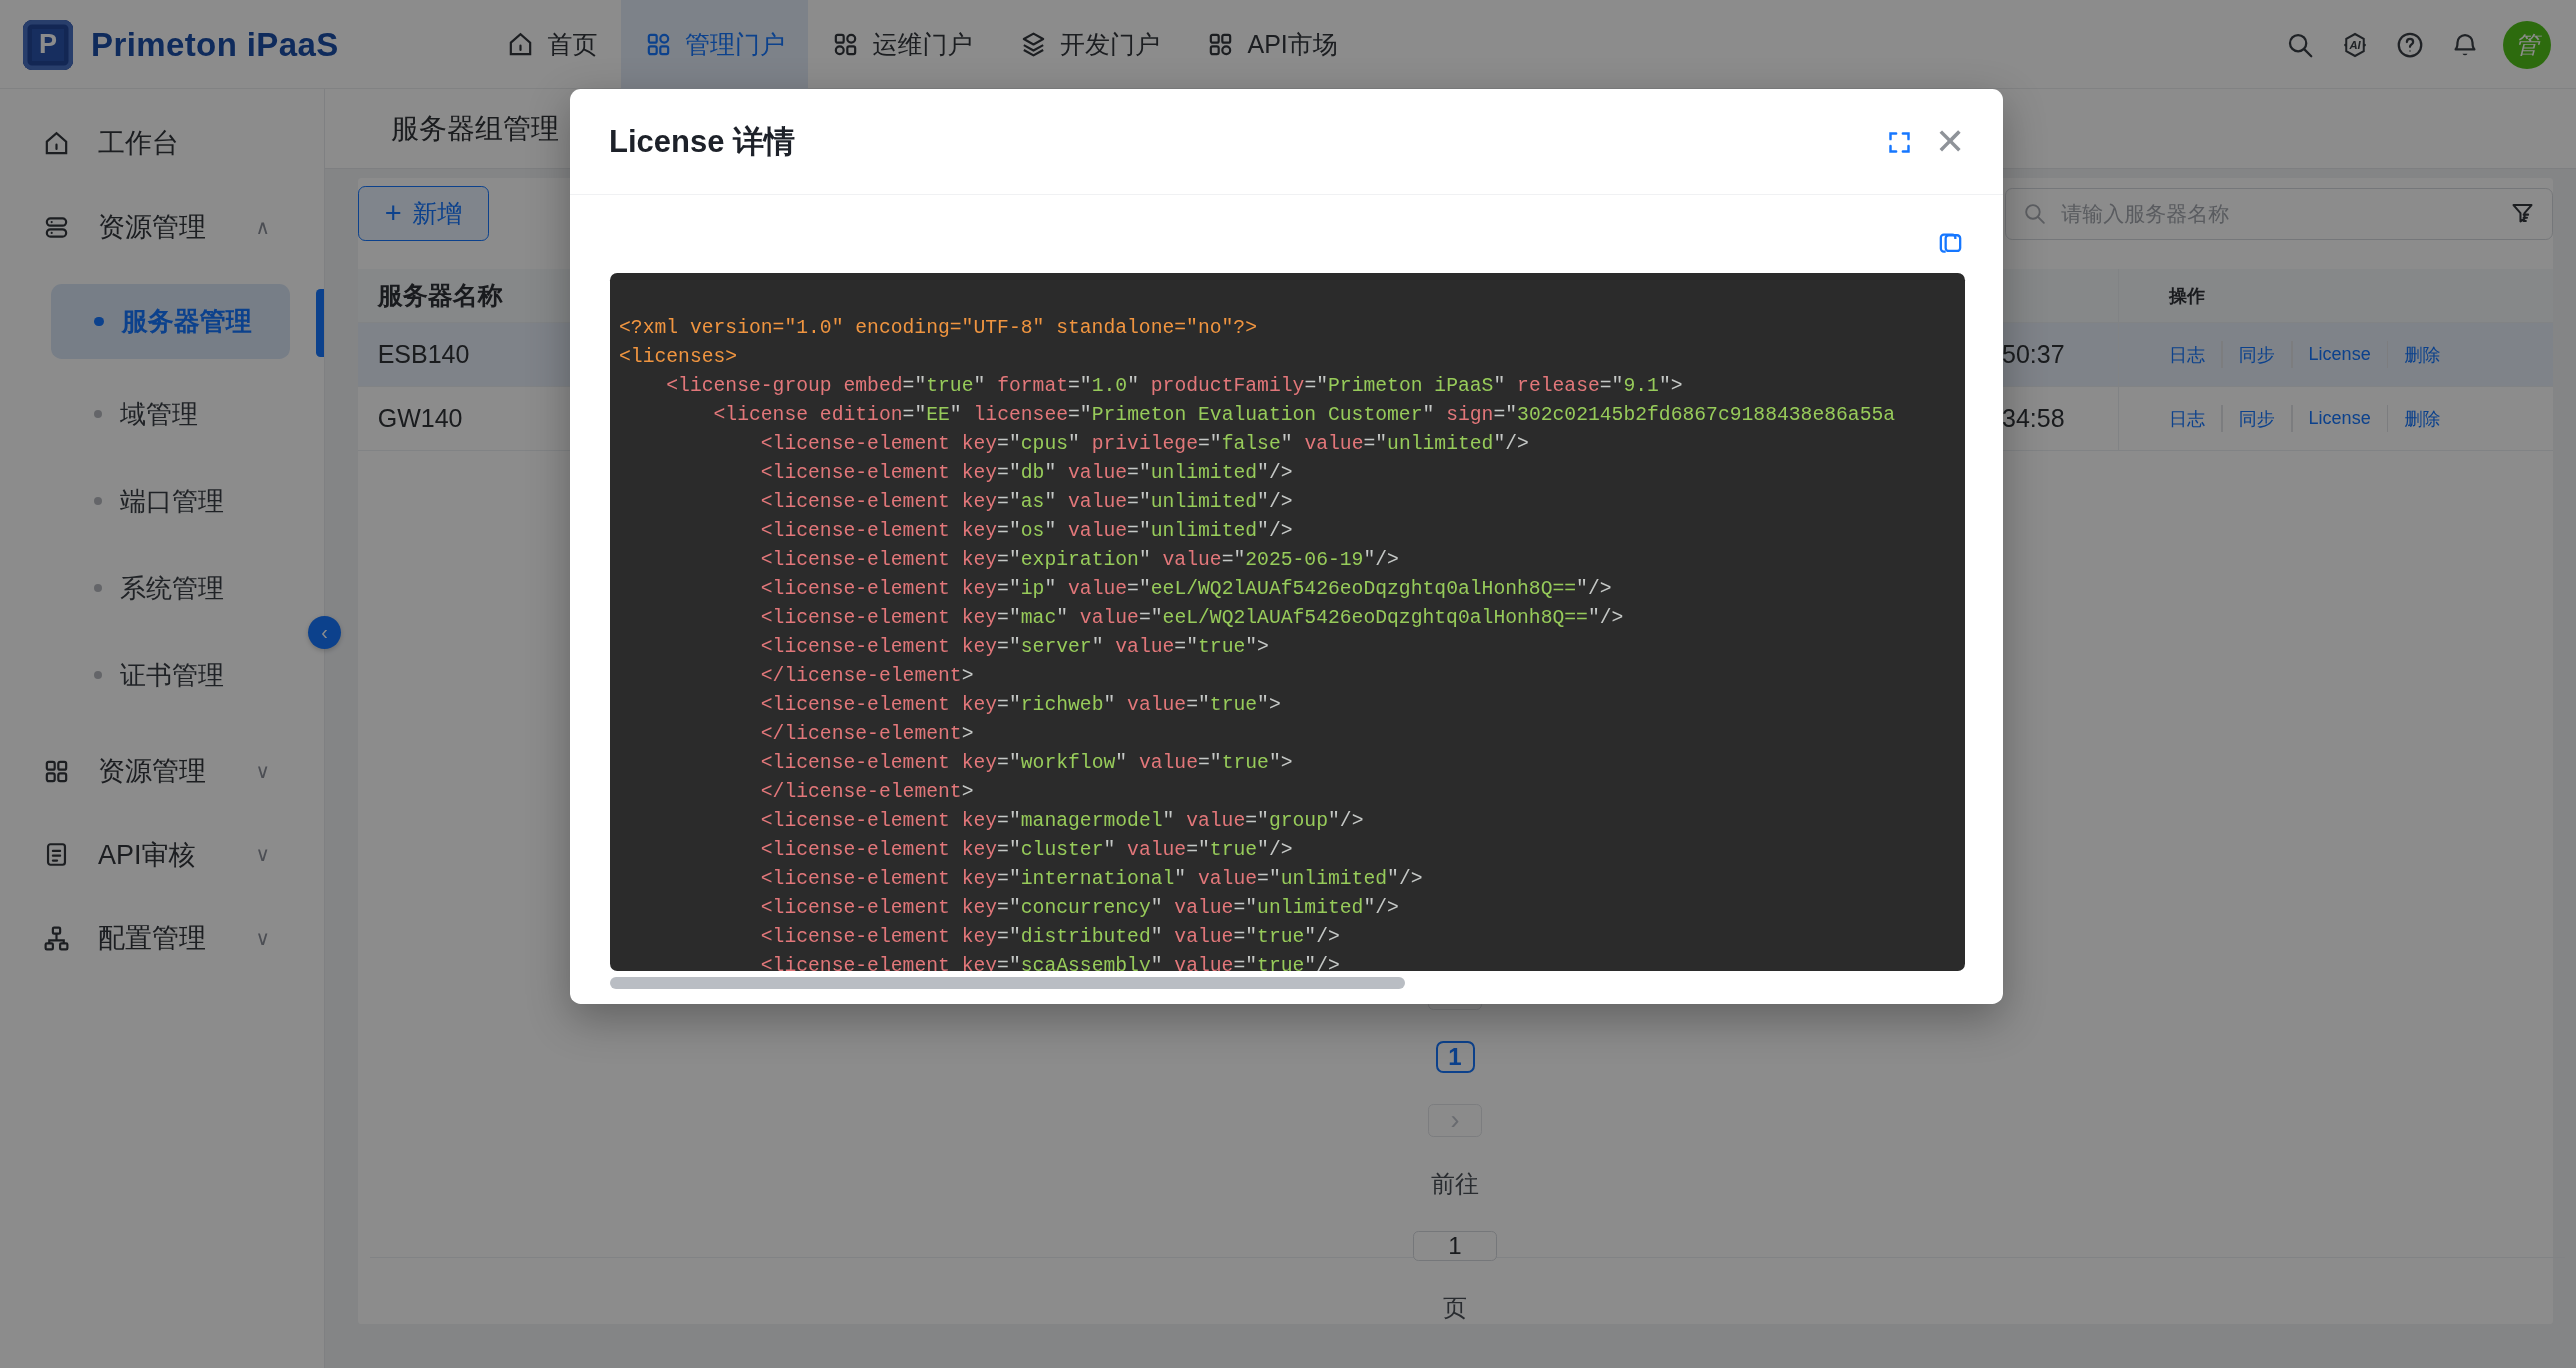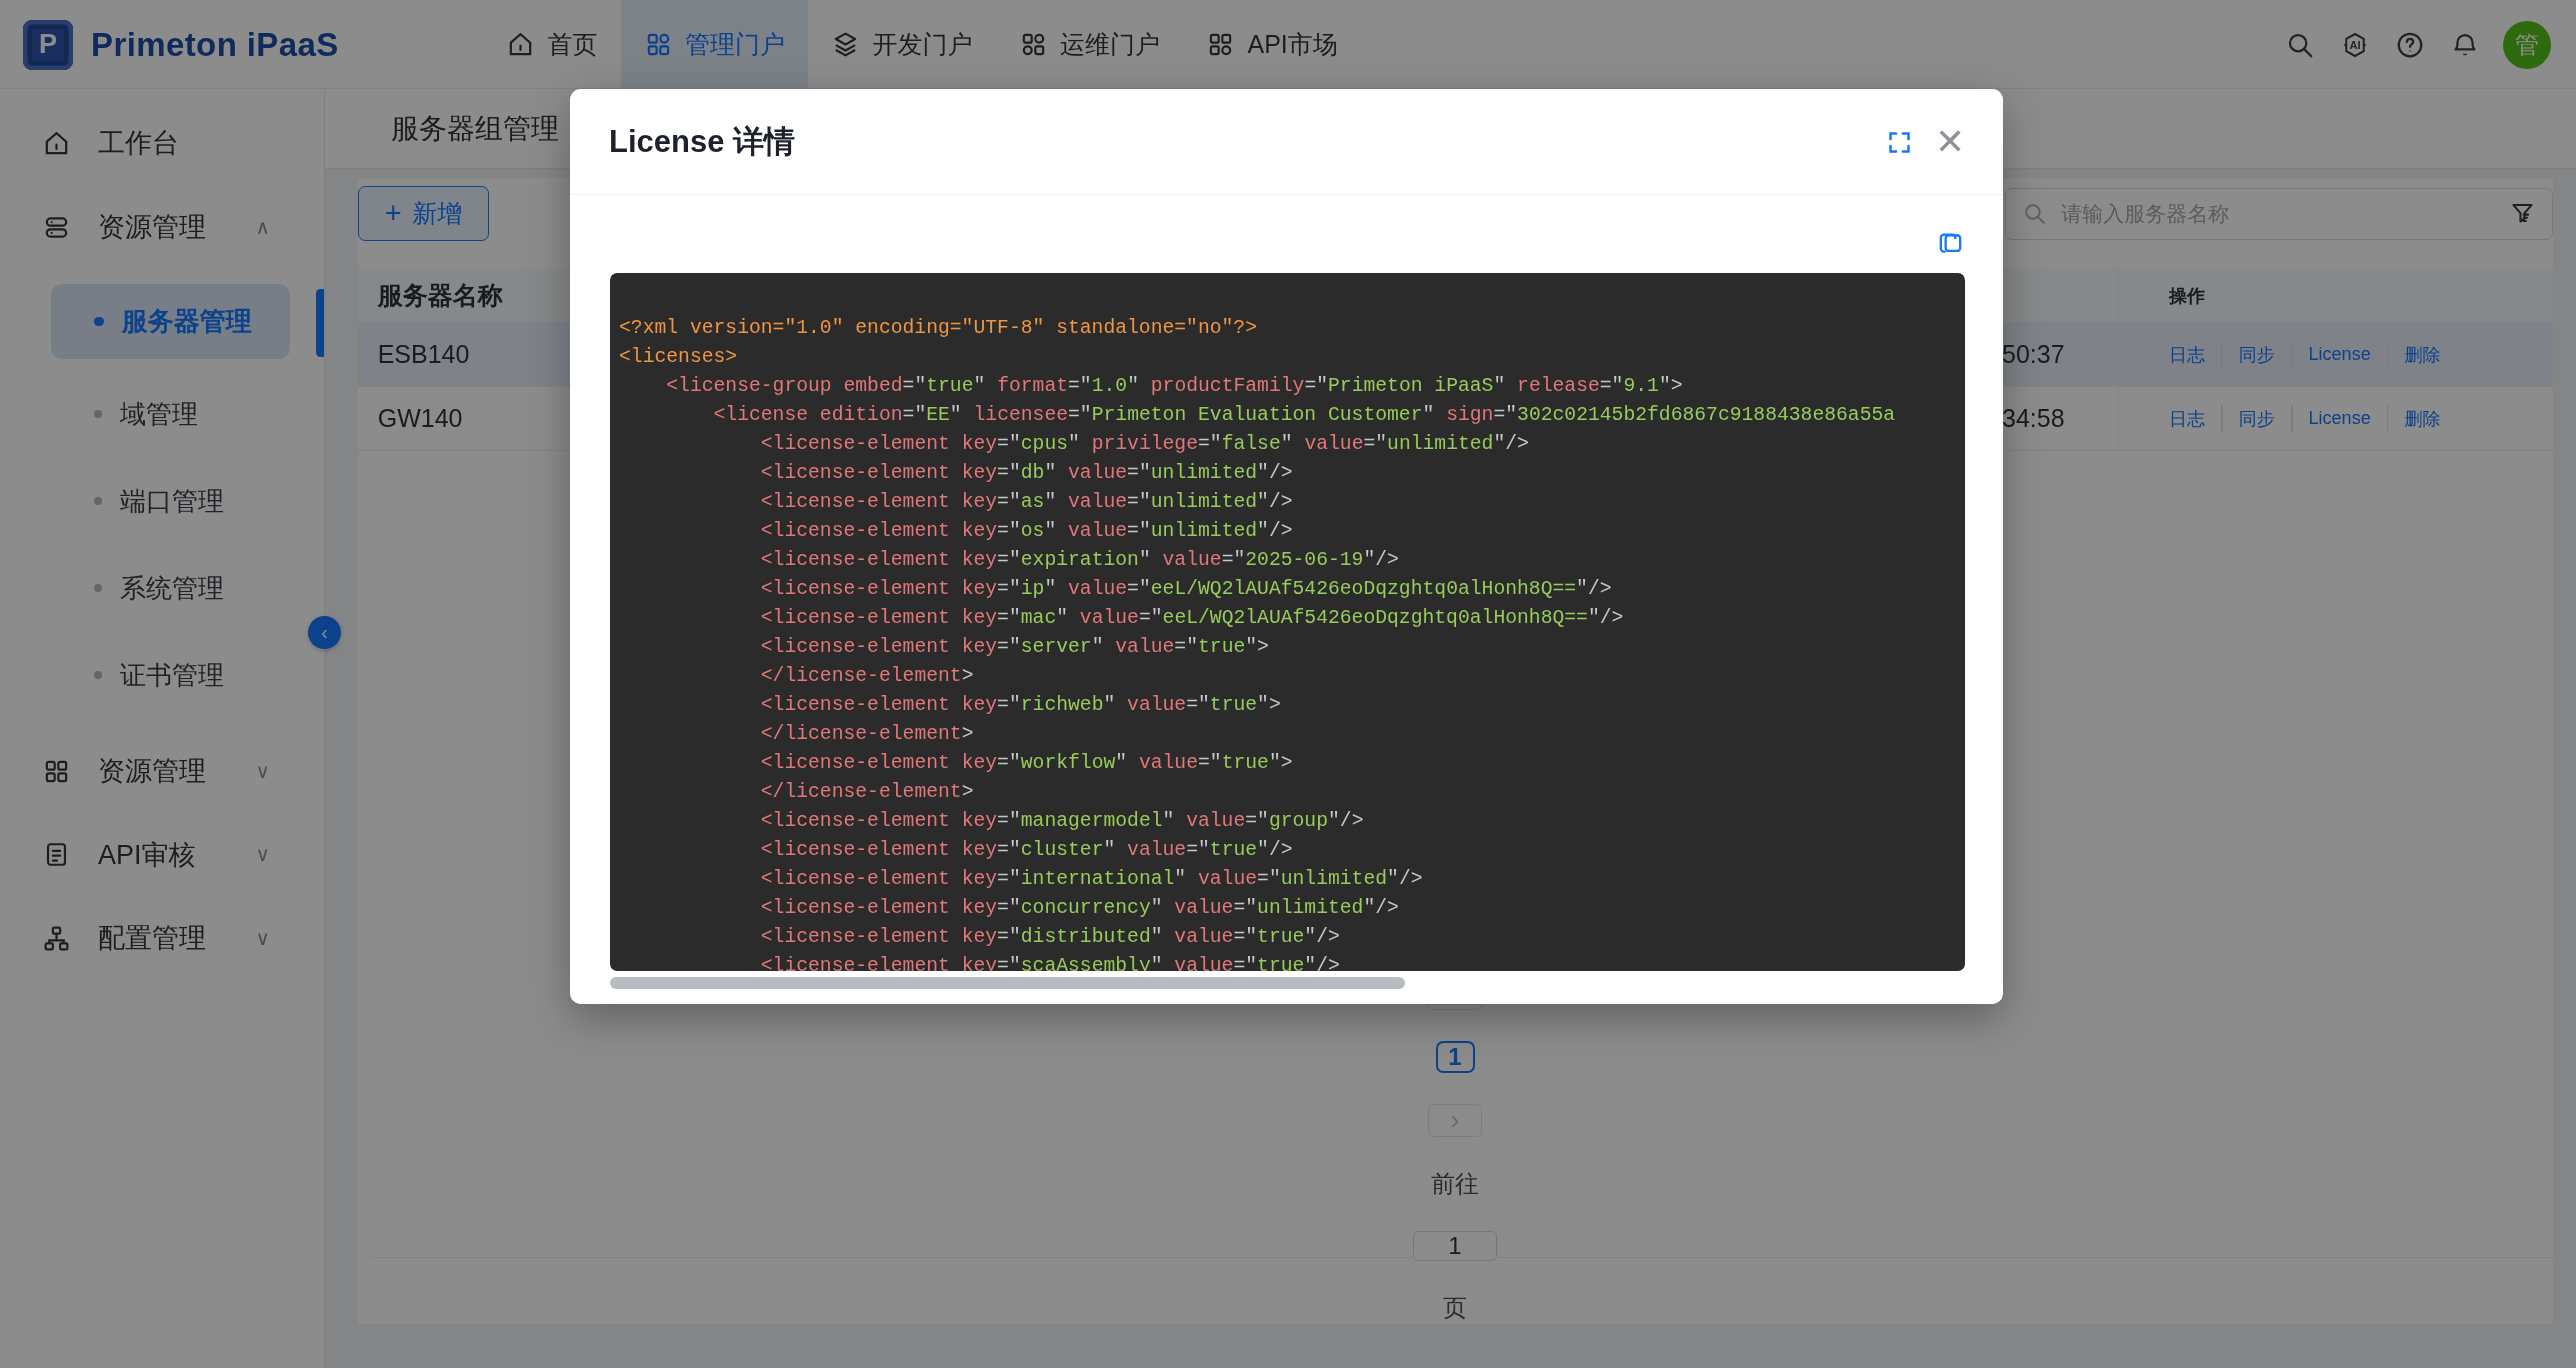--- a/index.html
+++ b/index.html
@@ -14,21 +14,21 @@
   .brand-logo { width:50px; height:50px; border-radius:9px; background:#2b55ae;
                 box-shadow:inset 0 0 0 4.5px #4a71c4, inset 0 0 0 9px #23479a;
                 display:flex; align-items:center; justify-content:center;
                 color:#fff; font-weight:bold; font-size:27px; }
   .brand-name { font-size:33px; font-weight:bold; color:#1d4fa8; letter-spacing:0.4px; }
   .nav-menu { position:absolute; left:483px; top:0; height:89px; display:flex; align-items:stretch; }
   .nav-item { display:flex; align-items:center; gap:12.5px; padding:0 23px; font-size:25px;
               color:#33373d; cursor:pointer; }
   .nav-item svg { width:29px; height:29px; }
   .nav-item.active { background:#e3edf9; color:#1677ff; }
-  .nav-right { position:absolute; right:0; top:0; height:89px; display:flex; align-items:center; }
+  .nav-right { position:absolute; right:0; top:0; height:89px; display:flex; align-items:center;font-style:italic; }
   .nav-icon { width:55px; height:89px; display:flex; align-items:center; justify-content:center; color:#3a3f45; cursor:pointer; }
   .nav-icon svg { width:30px; height:30px; }
   .avatar { width:48px; height:48px; border-radius:50%; background:#52c41a; color:#fff;
             display:flex; align-items:center; justify-content:center; font-size:24px; margin:0 25px 0 10.7px; cursor:pointer; }
 
   
   .sidebar { position:absolute; left:0; top:89px; width:325px; bottom:0; background:#ffffff;
              border-right:1.8px solid #e8eaed; z-index:1; }
   .side-item, .side-group { display:flex; align-items:center; height:64px; padding-left:42px;
              gap:27px; font-size:27px; color:#33373d; cursor:pointer; }
@@ -138,35 +138,35 @@
       <div class="nav-item active">
         <svg viewBox="0 0 24 24" fill="none" stroke="currentColor" stroke-width="1.8">
             <rect x="4" y="4" width="6.5" height="6.5" rx="1.5"></rect>
             <rect x="13.5" y="4" width="6.5" height="6.5" rx="3.2"></rect>
             <rect x="4" y="13.5" width="6.5" height="6.5" rx="1.5"></rect>
             <rect x="13.5" y="13.5" width="6.5" height="6.5" rx="1.5"></rect>
           </svg>
         <span>管理门户</span>
       </div>
       <div class="nav-item">
+        <svg viewBox="0 0 24 24" fill="none" stroke="currentColor" stroke-width="1.8">
+            <rect x="4" y="4" width="6.5" height="6.5" rx="1.5"></rect>
+            <rect x="13.5" y="4" width="6.5" height="6.5" rx="3.2"></rect>
+            <rect x="4" y="13.5" width="6.5" height="6.5" rx="3.2"></rect>
+            <rect x="13.5" y="13.5" width="6.5" height="6.5" rx="1.5"></rect>
+          </svg>
+        <span>运维门户</span>
+      </div>
+      <div class="nav-item">
         <svg viewBox="0 0 24 24" fill="none" stroke="currentColor" stroke-width="1.8" stroke-linejoin="round">
             <path d="M12 3l8 4.5-8 4.5-8-4.5z"></path>
             <path d="M4 12.5l8 4.5 8-4.5"></path>
             <path d="M4 16.5l8 4.5 8-4.5"></path>
           </svg>
         <span>开发门户</span>
-      </div>
-      <div class="nav-item">
-        <svg viewBox="0 0 24 24" fill="none" stroke="currentColor" stroke-width="1.8">
-            <rect x="4" y="4" width="6.5" height="6.5" rx="1.5"></rect>
-            <rect x="13.5" y="4" width="6.5" height="6.5" rx="3.2"></rect>
-            <rect x="4" y="13.5" width="6.5" height="6.5" rx="3.2"></rect>
-            <rect x="13.5" y="13.5" width="6.5" height="6.5" rx="1.5"></rect>
-          </svg>
-        <span>运维门户</span>
       </div>
       <div class="nav-item">
         <svg viewBox="0 0 24 24" fill="none" stroke="currentColor" stroke-width="1.8">
             <rect x="4" y="4" width="6.5" height="6.5" rx="1.5"></rect>
             <rect x="13.5" y="4" width="6.5" height="6.5" rx="1.5"></rect>
             <rect x="4" y="13.5" width="6.5" height="6.5" rx="1.5"></rect>
             <rect x="13.5" y="13.5" width="6.5" height="6.5" rx="3.2"></rect>
           </svg>
         <span>API市场</span>
       </div>

